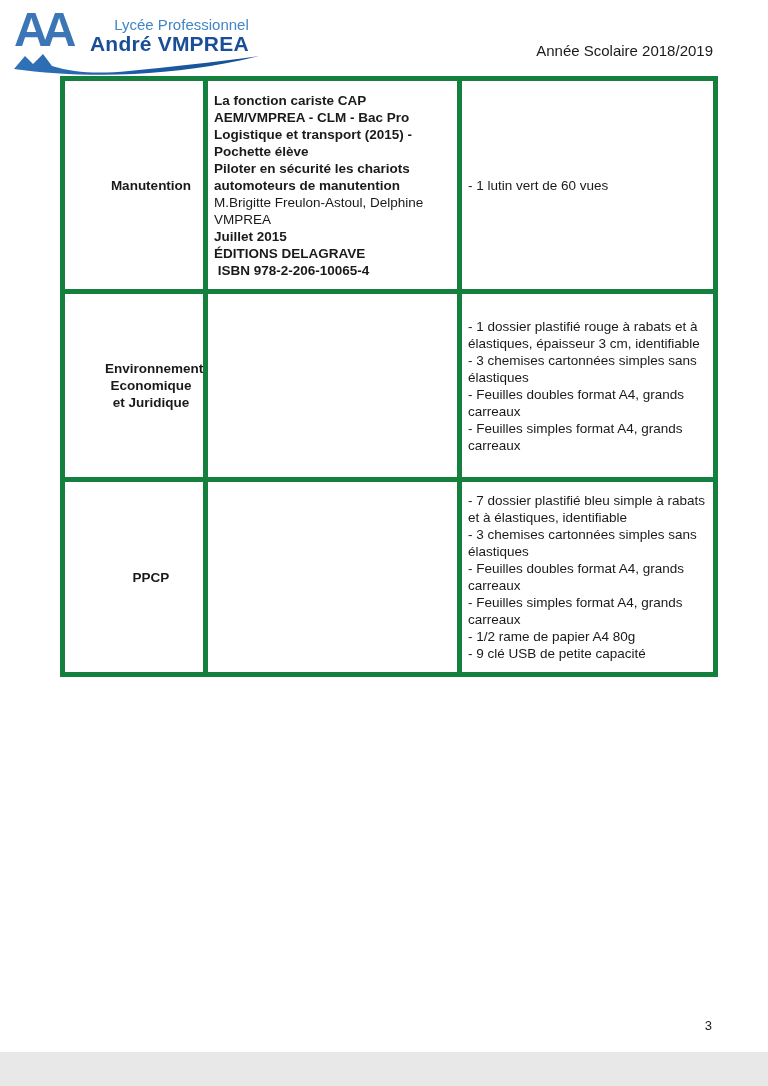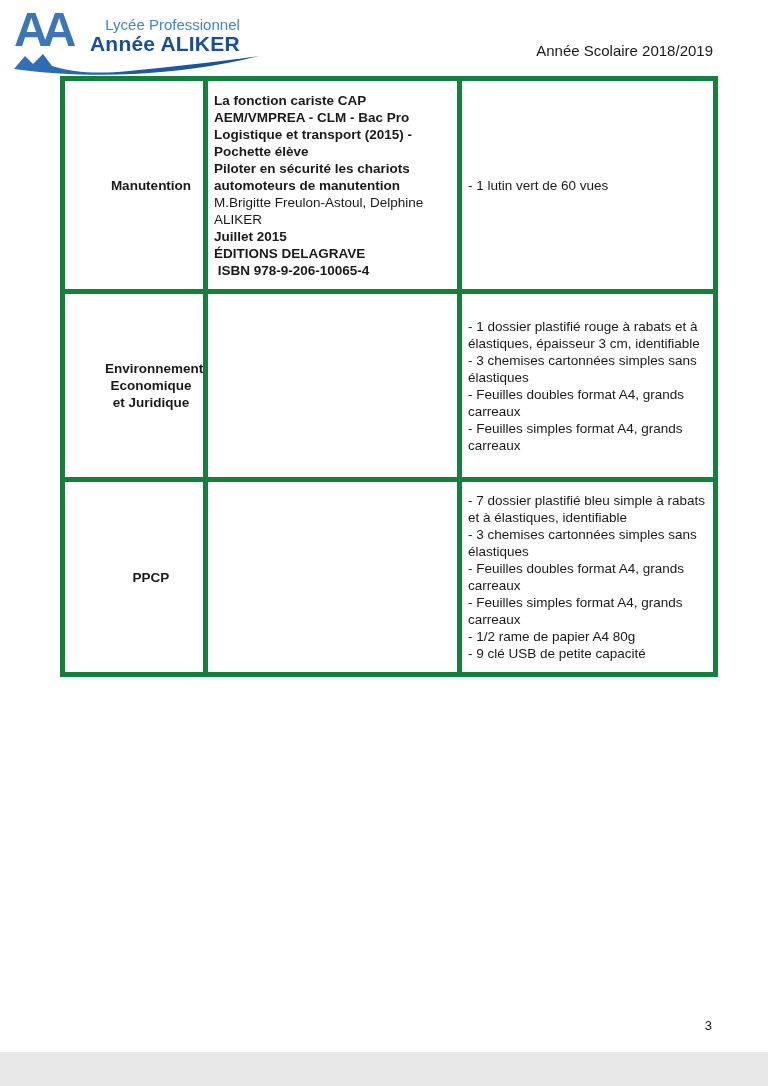--- a/index.html
+++ b/index.html
@@ -64,21 +64,21 @@
 </style>
 </head>
 <body>
 
 <div class="page">
 
   <div class="logo">
     <div class="logo-monogram">AA</div>
     <div class="logo-text">
       <div class="logo-line1">Lycée Professionnel</div>
-      <div class="logo-line2">Année ALIKER</div>
+      <div class="logo-line2">André VMPREA</div>
     </div>
     <svg class="logo-swoosh" viewBox="0 0 247 24" preserveAspectRatio="none">
       <defs>
         <linearGradient id="swooshGrad" x1="0" y1="0" x2="1" y2="0">
           <stop offset="0" stop-color="#3173b8"></stop>
           <stop offset="0.45" stop-color="#1d5da7"></stop>
           <stop offset="1" stop-color="#174f92"></stop>
         </linearGradient>
       </defs>
       <path d="M0,16 L11,3 L19,11 L29,1 L38,13
@@ -96,24 +96,24 @@
       <col class="col-subject">
         <col class="col-book">
         <col class="col-materials">
     </colgroup>
     <tbody>
       <tr class="row-1">
         <td class="cell-subject">Manutention</td>
         <td class="cell-book">
           <div class="book-line bold">La fonction cariste CAP AEM/VMPREA - CLM - Bac Pro Logistique et transport (2015) - Pochette élève</div>
           <div class="book-line bold">Piloter en sécurité les chariots automoteurs de manutention</div>
-          <div class="book-line">M.Brigitte Freulon-Astoul, Delphine ALIKER</div>
+          <div class="book-line">M.Brigitte Freulon-Astoul, Delphine VMPREA</div>
           <div class="book-line bold">Juillet 2015</div>
           <div class="book-line bold">ÉDITIONS DELAGRAVE</div>
-          <div class="book-line bold"> ISBN 978-9-206-10065-4</div>
+          <div class="book-line bold"> ISBN 978-2-206-10065-4</div>
         </td>
         <td class="cell-materials">
           <div class="materials-item">- 1 lutin vert de 60 vues</div>
         </td>
       </tr>
 
       <tr class="row-2">
         <td class="cell-subject">Environnement Economique et Juridique</td>
         <td class="cell-book"></td>
         <td class="cell-materials">

